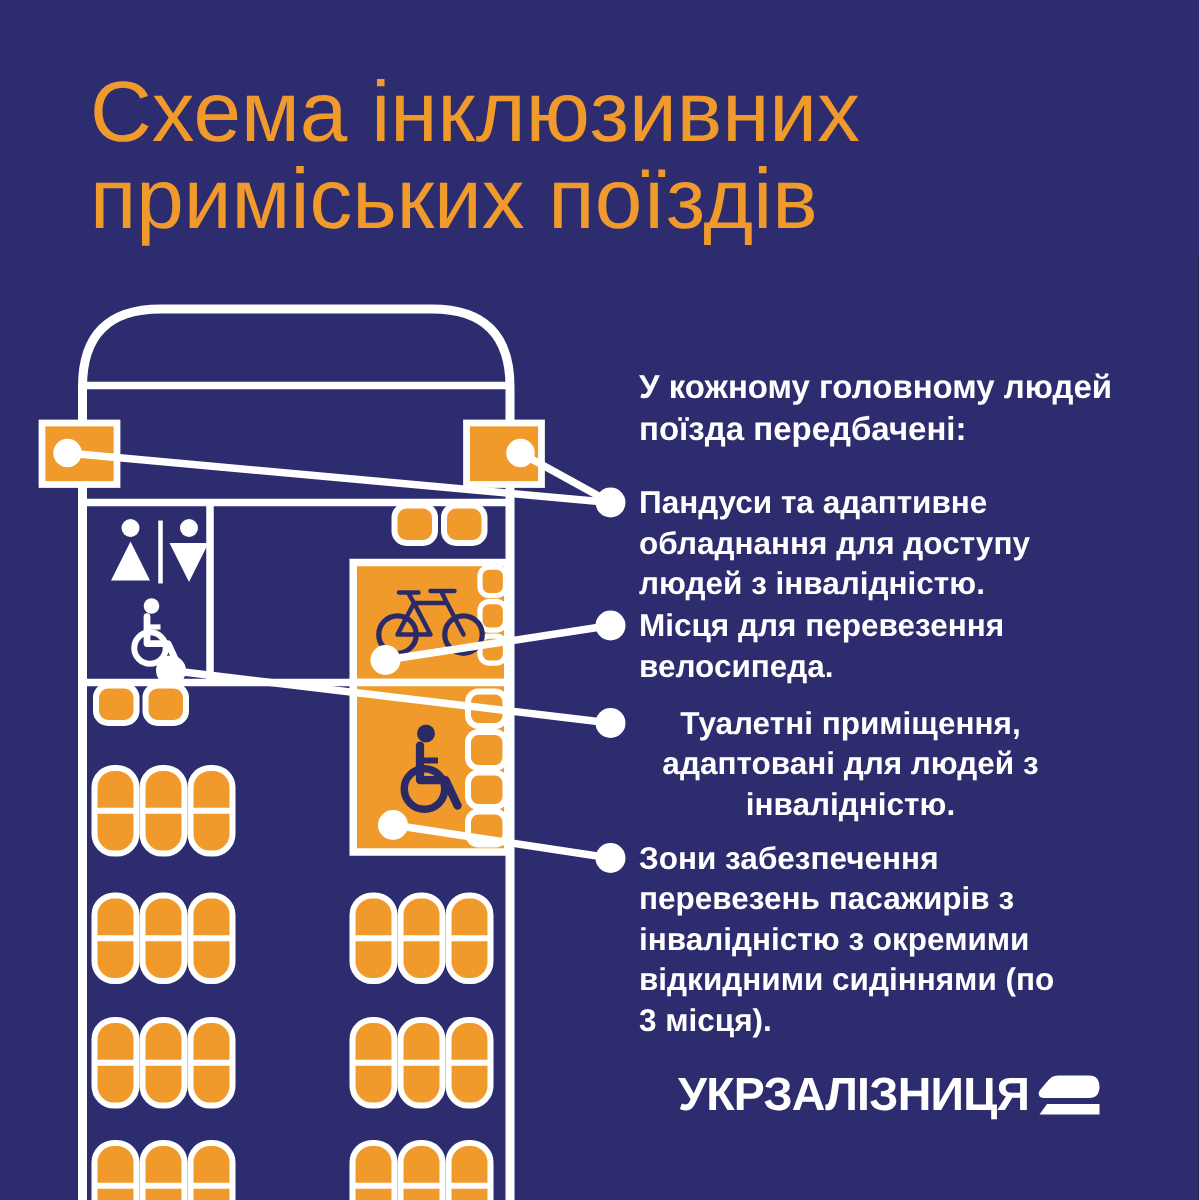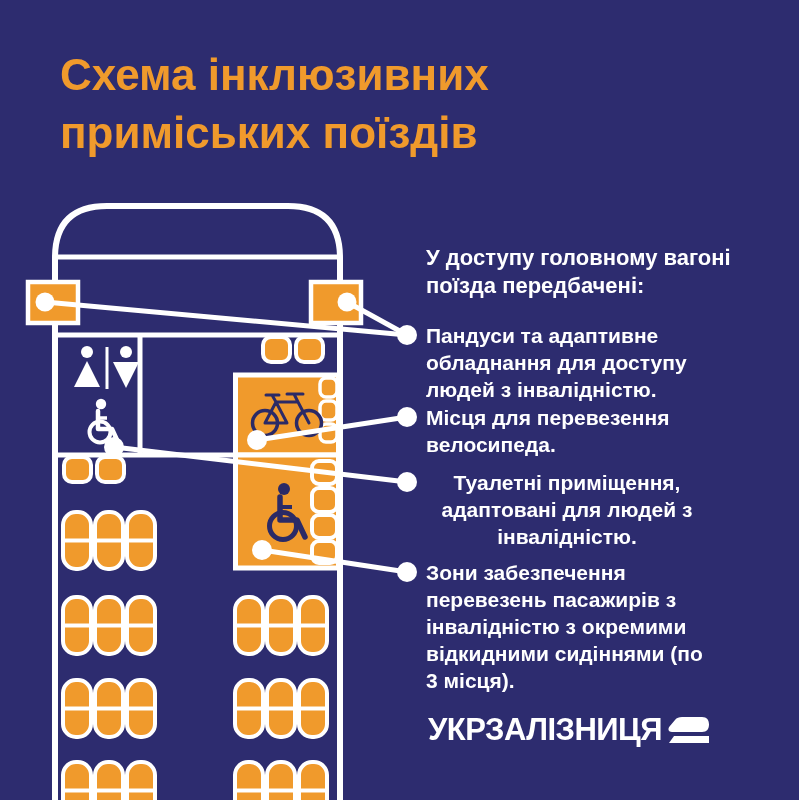--- a/index.html
+++ b/index.html
@@ -9,21 +9,21 @@
     --icon-navy:#2b2a66;
   }
   html,body{margin:0;padding:0;background:#1e1e1e;}
   .canvas{
     position:relative;width:799px;height:800px;overflow:hidden;
     background:var(--background,#2d2c6f);
     font-family:"Liberation Sans",sans-serif;
   }
   .title{
     position:absolute;left:60px;top:46px;margin:0;
-    font-size:44px;line-height:58px;font-weight:bold;
+    font-size:57px;line-height:58px;font-weight:normal;
     color:var(--accent-orange,#f09a2c);
     white-space:pre-line;letter-spacing:0;
   }
   .svg-layer{position:absolute;left:0;top:0;}
   
   .st{fill:none;stroke:var(--text-white,#fff);}
   .fo{fill:var(--accent-orange,#f09a2c);}
   .fw{fill:var(--text-white,#fff);}
   .fn{fill:var(--icon-navy,#2b2a66);}
   .sn{fill:none;stroke:var(--icon-navy,#2b2a66);}
@@ -35,21 +35,21 @@
   }
   .callout-text{
     position:absolute;left:426px;width:282px;
     font-size:21px;line-height:27px;font-weight:bold;color:var(--text-white,#fff);
   }
   .ct-1{top:322px;}
   .ct-2{top:404px;}
   .ct-3{top:469px;text-align:center;}
   .ct-4{top:559px;}
   .brand{
-    position:absolute;left:428px;top:712px;height:36px;
+    position:absolute;left:452px;top:712px;height:36px;
     display:flex;align-items:center;
   }
   .brand-text{
     font-size:31px;font-weight:bold;color:var(--text-white,#fff);
     letter-spacing:-0.5px;line-height:36px;
   }
   .brand-mark{margin-left:5px;display:block;}
 </style>
 </head>
 <body>
@@ -162,21 +162,21 @@
     <circle class="fw" cx="257" cy="440" r="10"></circle>
     <circle class="fw" cx="114" cy="447" r="10"></circle>
     <circle class="fw" cx="262" cy="550" r="10"></circle>
 
     <circle class="fw" cx="407" cy="335" r="10"></circle>
     <circle class="fw" cx="407" cy="417" r="10"></circle>
     <circle class="fw" cx="407" cy="482" r="10"></circle>
     <circle class="fw" cx="407" cy="572" r="10"></circle>
   </svg>
 
-  <div class="intro">У доступу головному вагоні поїзда передбачені:</div>
+  <div class="intro">У кожному головному людей поїзда передбачені:</div>
 
   <div class="callout-text ct-1">Пандуси та адаптивне обладнання для доступу людей з інвалідністю.</div>
   <div class="callout-text ct-2">Місця для перевезення велосипеда.</div>
   <div class="callout-text ct-3">Туалетні приміщення, адаптовані для людей з інвалідністю.</div>
   <div class="callout-text ct-4">Зони забезпечення перевезень пасажирів з інвалідністю з окремими відкидними сидіннями (по 3 місця).</div>
 
   <div class="brand">
     <span class="brand-text">УКРЗАЛІЗНИЦЯ</span>
     <svg class="brand-mark" width="44" height="30" viewBox="0 0 44 30" aria-hidden="true">
       <path class="fw" d="M5,17 C1.5,17 0.5,14 2.5,11.5 L8,5 C9.8,2.8 12,2 15,2 H35 C40,2 42,5 42,9.5 C42,14 40,17 35,17 Z"></path>

